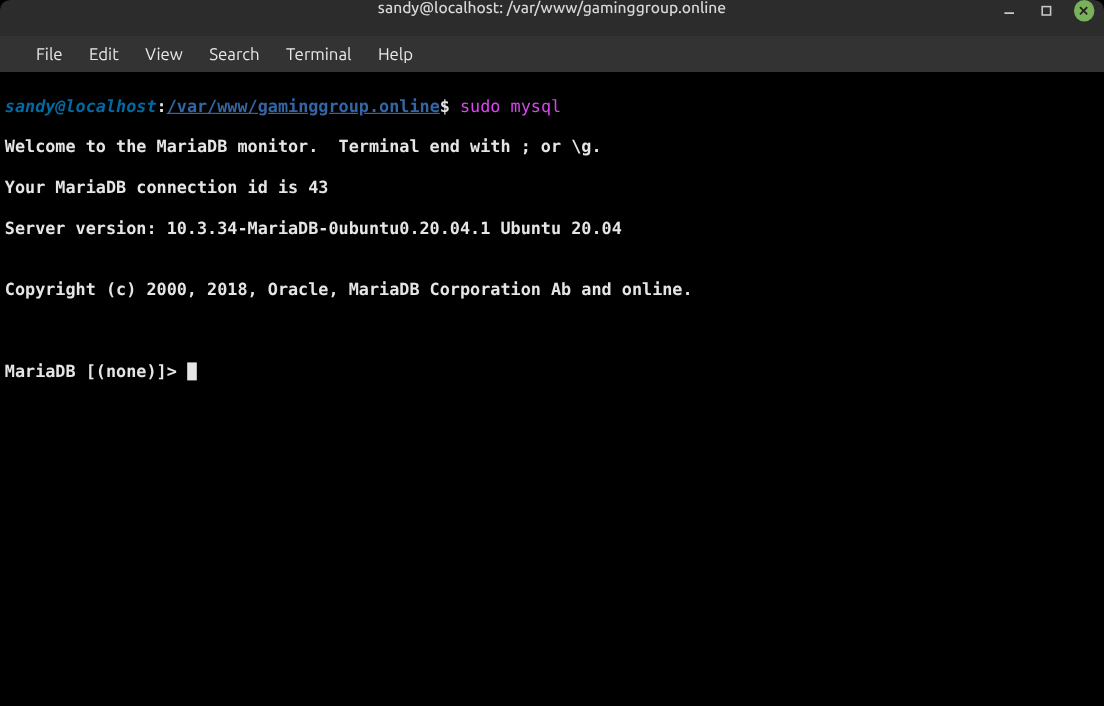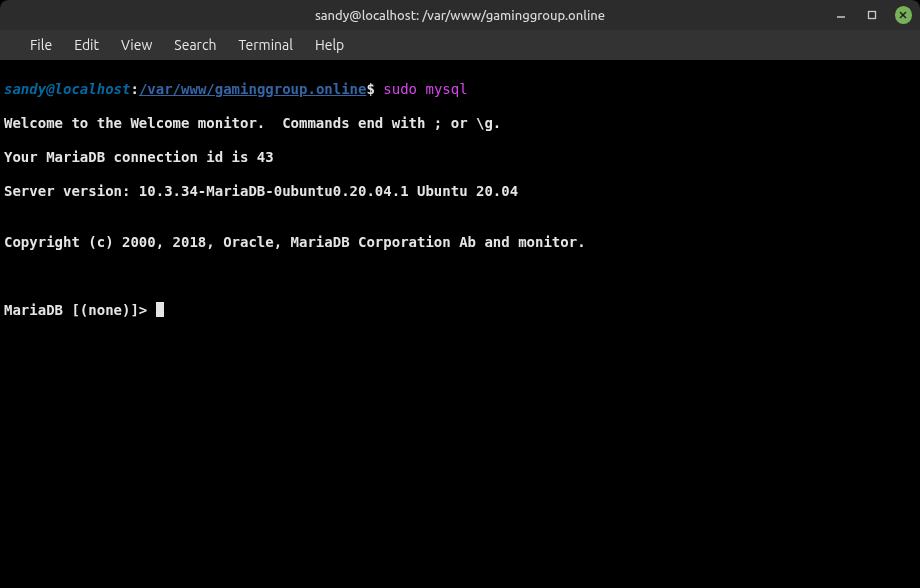--- a/index.html
+++ b/index.html
@@ -8,21 +8,21 @@
       height: 588px;
       background: #000;
       font-family: "DejaVu Sans Mono", "Liberation Mono", monospace;
       overflow: hidden;
       border-radius: 8px;
     }
     .titlebar {
       height: 30px;
       background: #2c2c2c;
       display: flex;
-      align-items: center;
+      align-items: flex-start;
       justify-content: space-between;
       padding: 0 8px;
       border-top-left-radius: 8px;
       border-top-right-radius: 8px;
       font-family: "Ubuntu", "DejaVu Sans", sans-serif;
     }
     .titlebar-left { width: 80px; }
     .titlebar-title {
       color: #d8d8d8;
       font-size: 13px;
@@ -124,21 +124,21 @@
   <div class="menu-item">File</div>
   <div class="menu-item">Edit</div>
   <div class="menu-item">View</div>
   <div class="menu-item">Search</div>
   <div class="menu-item">Terminal</div>
   <div class="menu-item">Help</div>
 </div>
 
 <div class="terminal">
 <div class="term-line"><span class="prompt-user">sandy@localhost</span><span class="prompt-sep">:</span><span class="prompt-path">/var/www/gaminggroup.online</span><span class="prompt-dollar">$</span> <span class="cmd">sudo mysql</span></div>
-<div class="term-line">Welcome to the Welcome monitor.  Commands end with ; or \g.</div>
+<div class="term-line">Welcome to the MariaDB monitor.  Terminal end with ; or \g.</div>
 <div class="term-line">Your MariaDB connection id is 43</div>
 <div class="term-line">Server version: 10.3.34-MariaDB-0ubuntu0.20.04.1 Ubuntu 20.04</div>
 <div class="term-line"></div>
-<div class="term-line">Copyright (c) 2000, 2018, Oracle, MariaDB Corporation Ab and monitor.</div>
+<div class="term-line">Copyright (c) 2000, 2018, Oracle, MariaDB Corporation Ab and online.</div>
 <div class="term-line"></div>
 <div class="term-line"></div>
 <div class="term-line"><span>MariaDB [(none)]&gt; </span><span class="cursor"></span></div>
 </div>
 
 </body></html>

